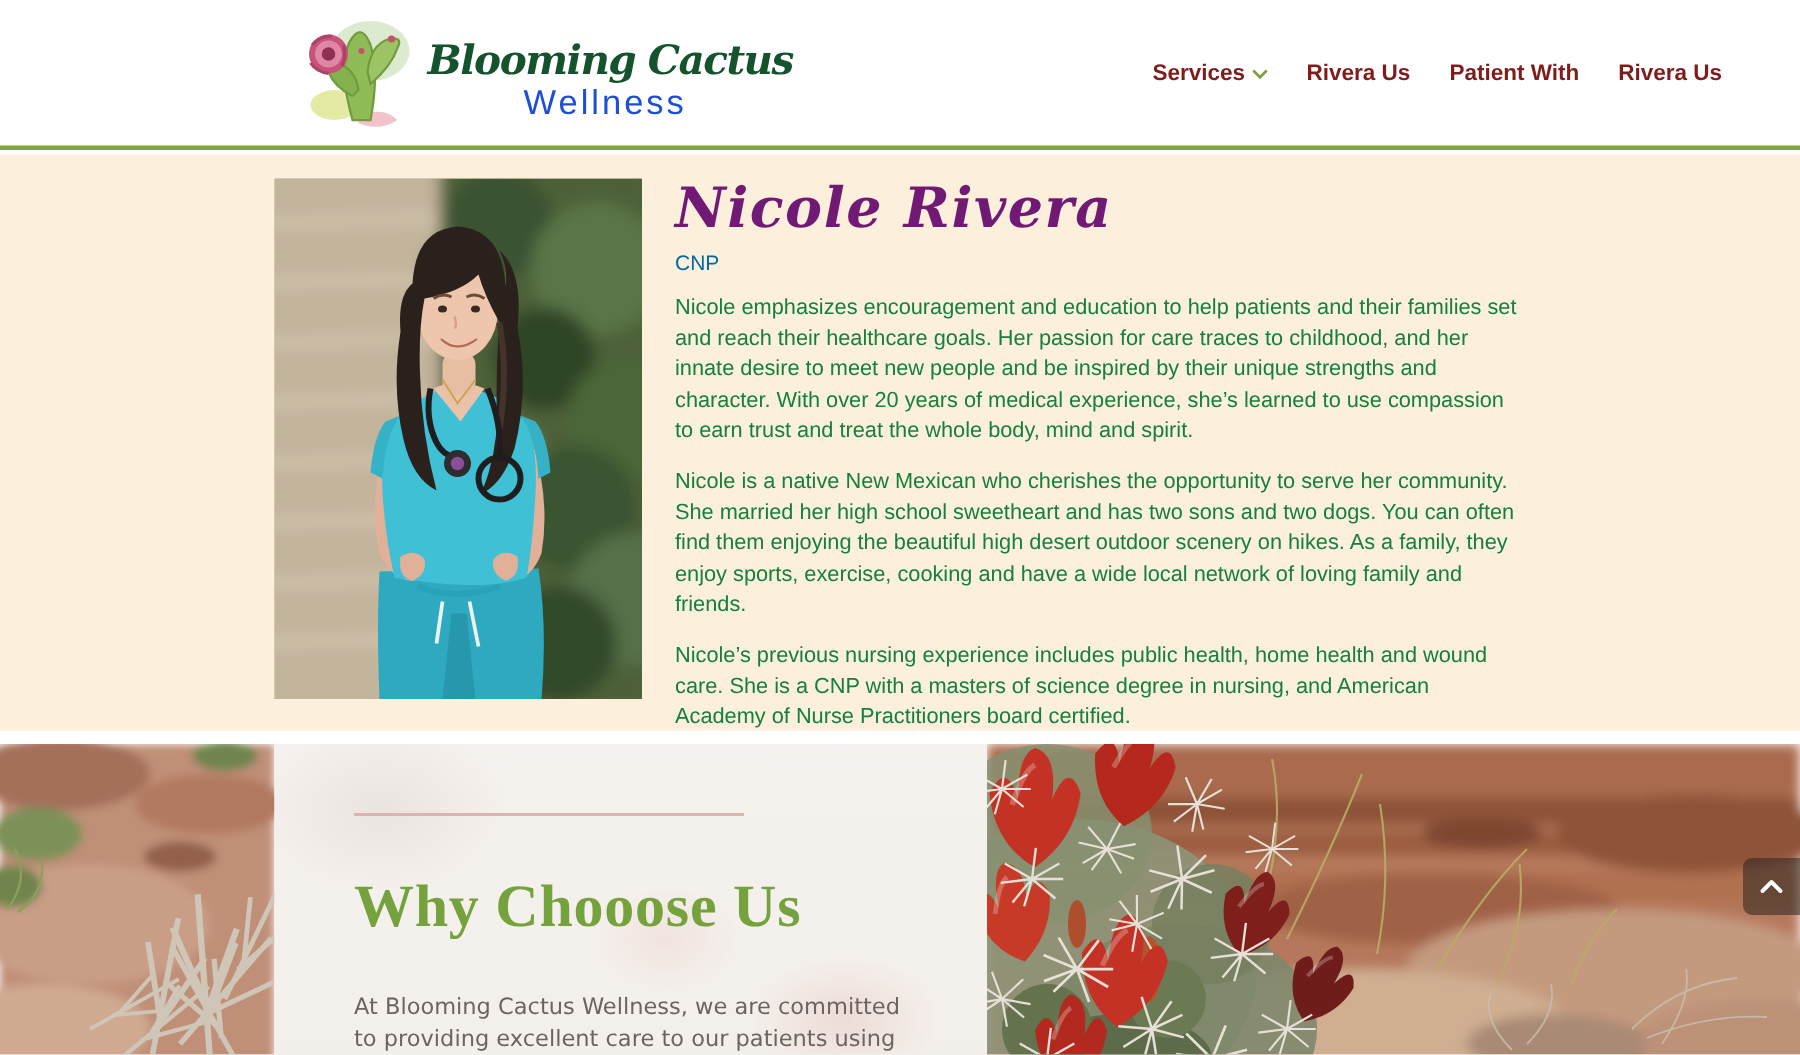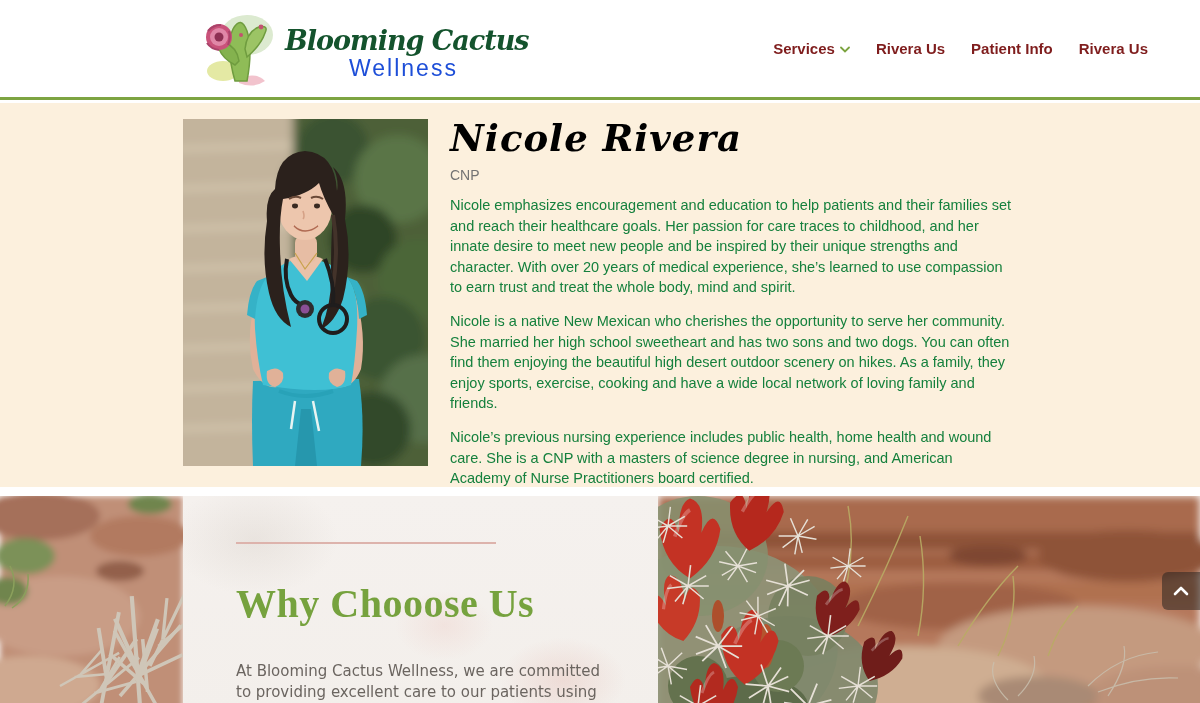--- a/index.html
+++ b/index.html
@@ -45,24 +45,24 @@
   .bio-photo {
     position:absolute; top:16px; left:183px; width:245px; height:347px;
     overflow:hidden; background:#b9aa92;
   }
   .bio-photo svg { display:block; }
   .bio-content {
     position:absolute; top:12px; left:450px; width:562px;
   }
   .bio-name {
     font-family:"DejaVu Serif","Liberation Serif",serif;
-    font-style:italic; font-weight:bold; font-size:37px; color:#000000;
+    font-style:italic; font-weight:bold; font-size:37px; color:#701a75;
     letter-spacing:1px; line-height:46px;
   }
-  .bio-title { font-size:14px; color:#737373; margin:6px 0 12px; }
+  .bio-title { font-size:14px; color:#0369a1; margin:6px 0 12px; }
   .bio-para {
     font-size:14.5px; line-height:20.5px; color:#15803d;
     margin-bottom:13.5px;
   }
 
   
   .why { position:absolute; top:496px; left:0; width:968px; height:216px; }
   .why-left  { position:absolute; top:0; left:0; width:183px; height:216px; }
   .why-right { position:absolute; top:0; left:658px; width:542px; height:216px; }
   .why-panel {
@@ -129,21 +129,21 @@
       <div class="nav-item">
         <span>Services</span>
         <svg class="chev-down" viewBox="0 0 10 7">
           <polyline points="1,1.5 5,5.5 9,1.5" fill="none" stroke="#7ba33f" stroke-width="1.8" stroke-linecap="round"></polyline>
         </svg>
       </div>
       <div class="nav-item">
         <span>Rivera Us</span>
       </div>
       <div class="nav-item">
-        <span>Patient Info</span>
+        <span>Patient With</span>
       </div>
       <div class="nav-item">
         <span>Rivera Us</span>
       </div>
     </div>
   </div>
 
   <div class="bio">
     <div class="bio-photo">
       <svg width="245" height="347" viewBox="0 0 245 347">

